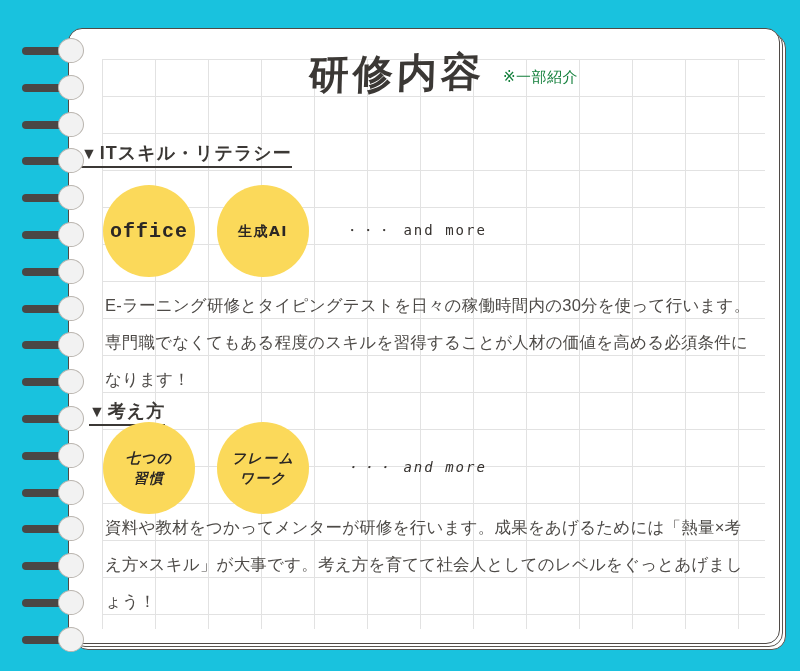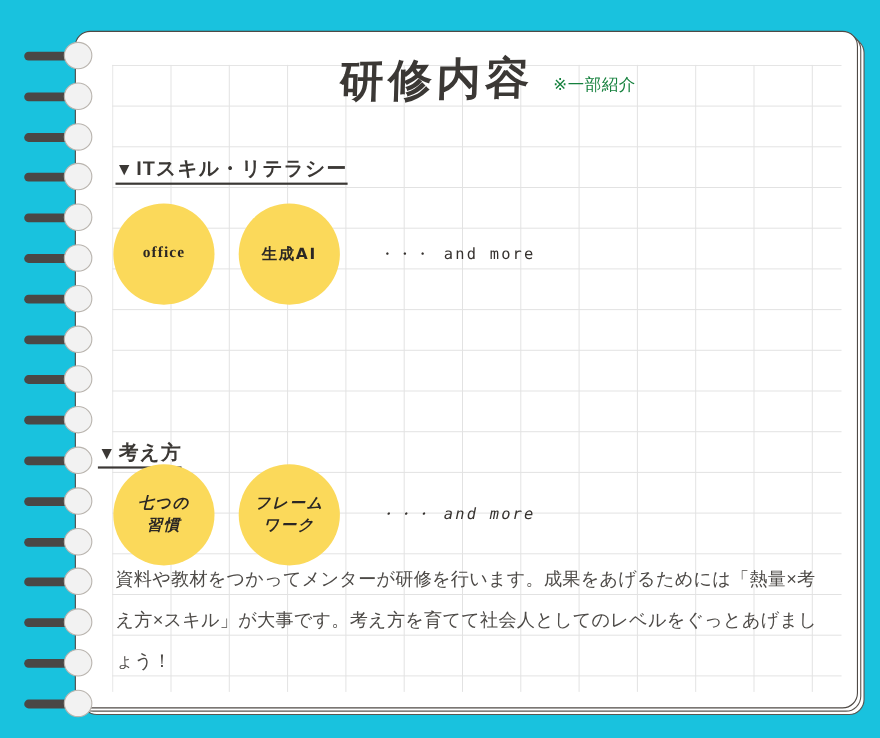--- a/index.html
+++ b/index.html
@@ -149,21 +149,21 @@
     color: #3b3835;
     letter-spacing: 1px;
     white-space: nowrap;
     border-bottom: 2px solid #3b3835;
     padding-bottom: 1px;
   }
   .section-head .tri {
     font-size: 16px;
     margin-right: 2px;
   }
-  #head-it   { left: 36px; top: 112px; }
+  #head-it   { left: 12px; top: 112px; }
   #head-idea { left: 20px; top: 370px; }
 
   
   .bubble-row {
     position: absolute;
     left: 34px;
     display: flex;
     align-items: center;
   }
   #row-it   { top: 156px; }
@@ -184,22 +184,22 @@
   .bubble span {
     font-family: "DejaVu Sans", sans-serif;
     font-size: 14px;
     font-weight: 600;
     color: #2b2724;
     letter-spacing: 1.5px;
     line-height: 1.45;
     white-space: nowrap;
   }
   .bubble.latin span {
-    font-family: Liberation Serif, serif;
-    font-size: 14px;
+    font-family: Liberation Mono, monospace;
+    font-size: 20px;
     letter-spacing: 1px;
   }
   .and-more {
     font-family: "DejaVu Sans Mono", monospace;
     font-size: 14px;
     color: #35312e;
     letter-spacing: 2px;
     margin-left: 14px;
     white-space: nowrap;
   }
@@ -242,20 +242,21 @@
       <div class="bubble-row" id="row-it">
         <div class="bubble latin">
           <span>office</span>
         </div>
         <div class="bubble">
           <span>生成AI</span>
         </div>
         <div class="and-more">・・・ and more</div>
       </div>
 
+      <div class="para" id="para-it">E-ラーニング研修とタイピングテストを日々の稼働時間内の30分を使って行います。専門職でなくてもある程度のスキルを習得することが人材の価値を高める必須条件になります！</div>
 
       <div class="section-head" id="head-idea">
         <span class="tri">▼</span><span>考え方</span>
       </div>
 
       <div class="bubble-row" id="row-idea">
         <div class="bubble">
           <span>七つの</span>
           <span>習慣</span>
         </div>

